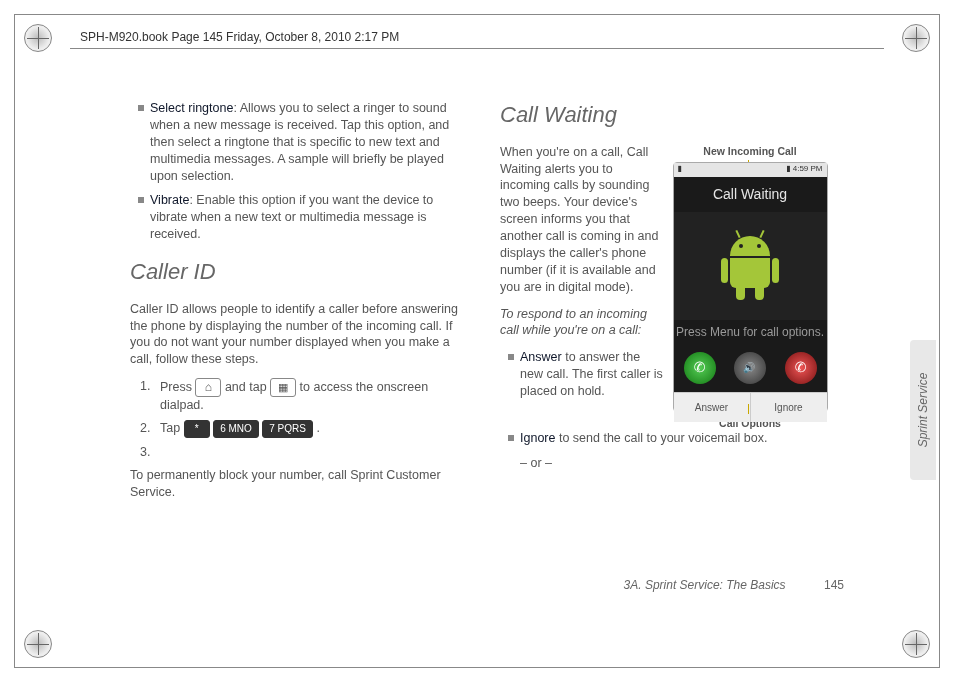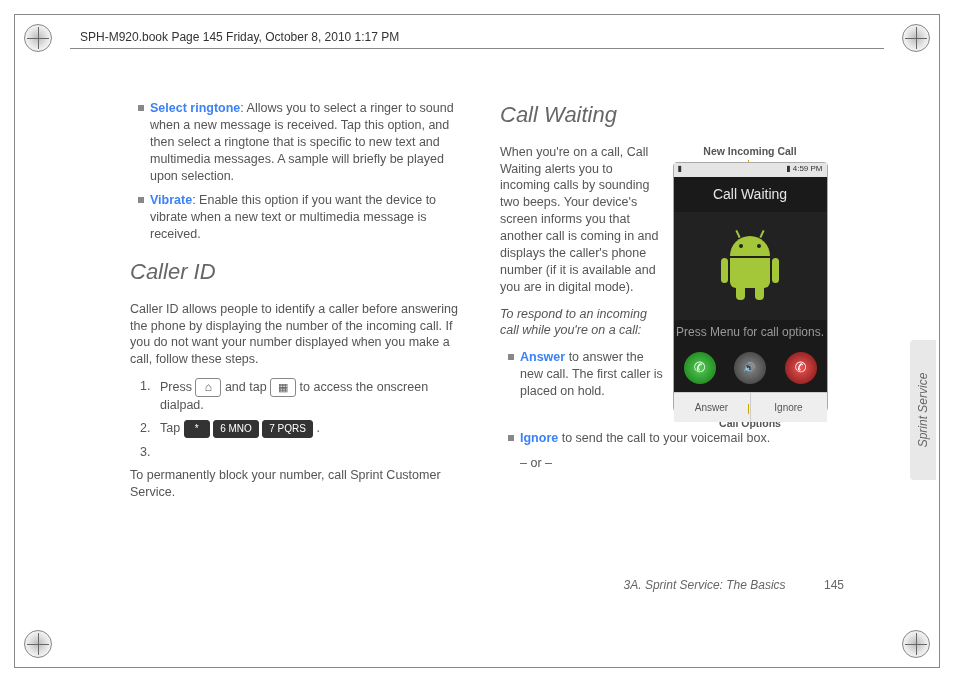--- a/index.html
+++ b/index.html
@@ -60,21 +60,21 @@
     line-height: 1.35;
     color: #555;
   }
   .col p { margin-bottom: 10px; }
   .bullet-item {
     display: flex;
     margin-bottom: 8px;
     padding-left: 8px;
   }
   .sq { width:6px;height:6px;background:#888;margin-top:5px;flex:0 0 6px;margin-right:6px;}
-  .bold { font-weight: bold; color:#3b82f6;}
+  .bold { font-weight: normal; color:#0f172a;}
   .h1 {
     font-size: 22px;
     font-style: italic;
     color: #666;
     margin: 14px 0 14px 0;
     font-weight: normal;
   }
   .num-item {
     display:flex;
     margin-bottom:6px;
@@ -180,21 +180,21 @@
 </style>
 </head>
 <body>
 
 <div class="outer-frame"></div>
 <div class="corner-circle tl"></div>
 <div class="corner-circle tr"></div>
 <div class="corner-circle bl"></div>
 <div class="corner-circle br"></div>
 
-<div class="header-text">SPH-M920.book  Page 145  Friday, October 8, 2010  1:17 PM</div>
+<div class="header-text">SPH-M920.book  Page 145  Friday, October 8, 2010  2:17 PM</div>
 <div class="header-line"></div>
 
 <div class="content">
 
   <div class="col">
     <div class="bullet-item">
       <div class="sq"></div>
       <div>
         <span class="bold">Select ringtone</span><span>: Allows you to select a ringer to sound when a new message is received. Tap this option, and then select a ringtone that is specific to new text and multimedia messages. A sample will briefly be played upon selection.</span>
       </div>

